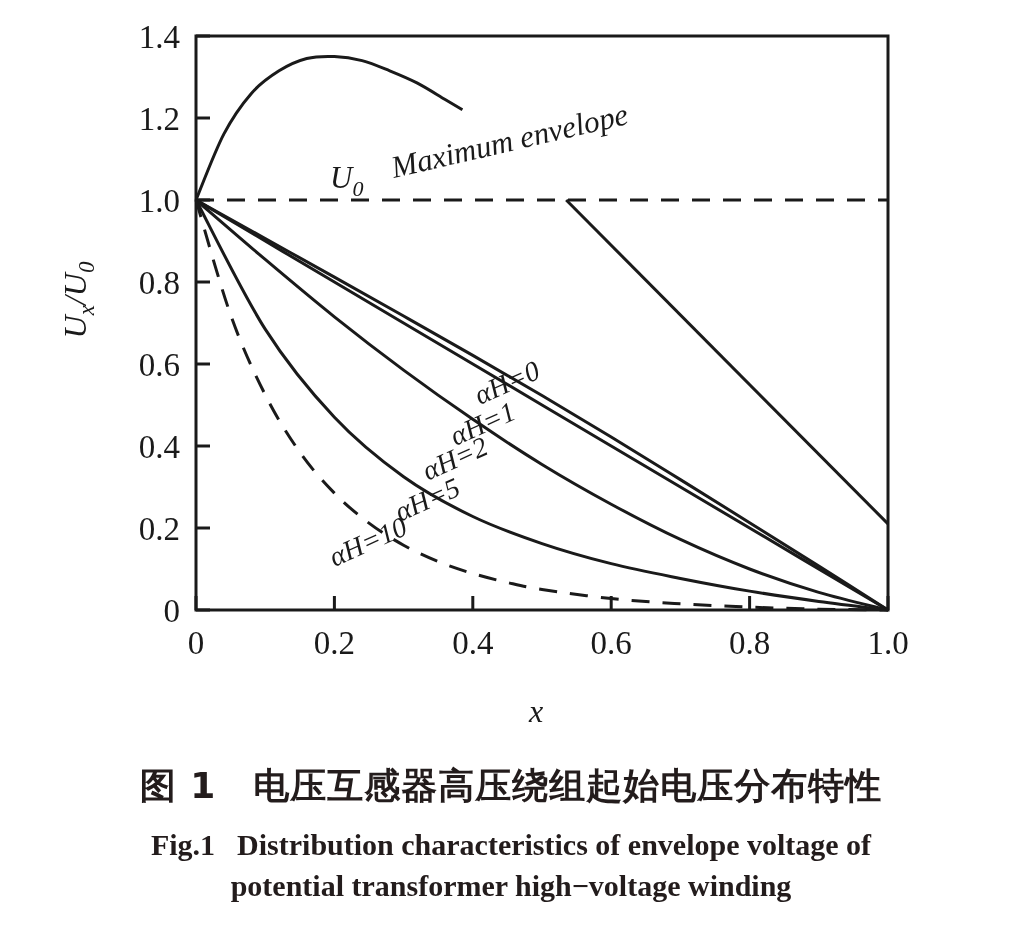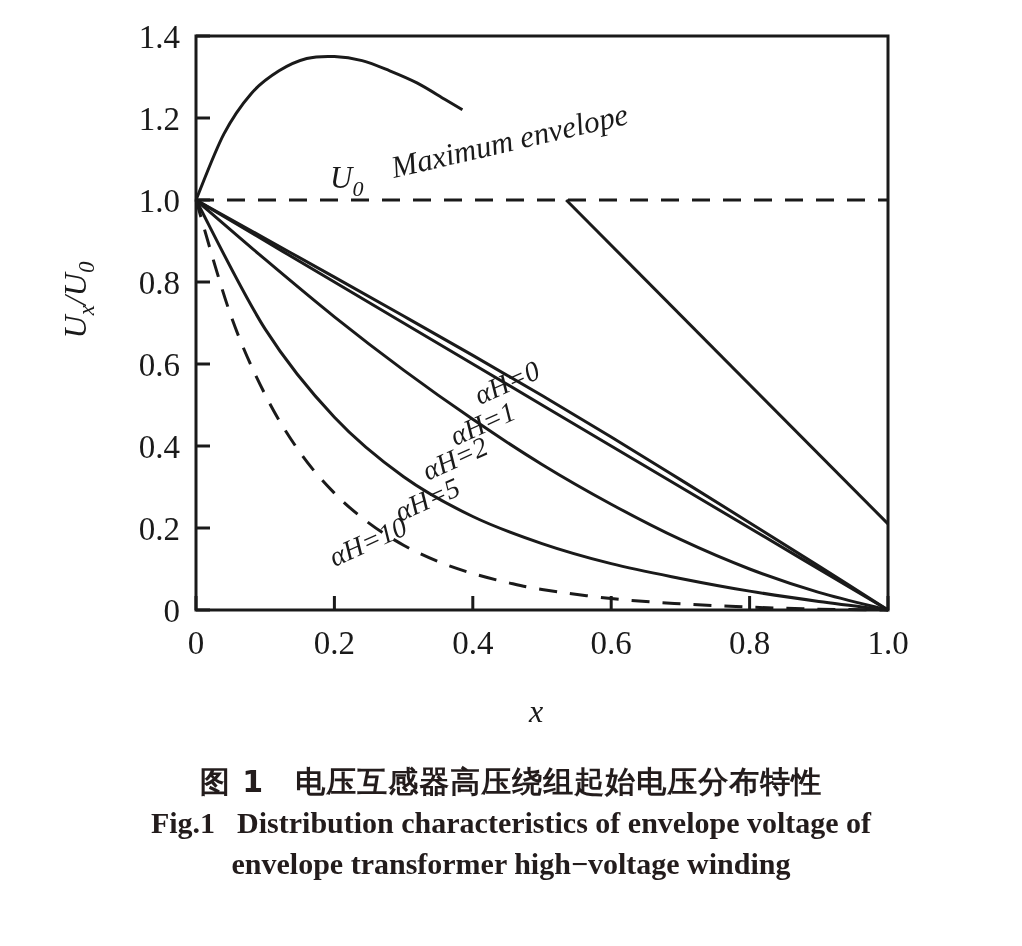--- a/index.html
+++ b/index.html
@@ -34,23 +34,24 @@
   .caption-block {
     position: absolute;
     left: 0;
     top: 762px;
     width: 1022px;
     text-align: center;
   }
   .cap-cn {
     font-family: "DejaVu Sans", sans-serif;
     font-weight: bold;
-    font-size: 30px;
+    font-size: 36px;
     letter-spacing: 1px;
     color: #231c1c;
+    margin-bottom: 14px;
   }
   .cap-en {
     font-family: "Liberation Serif", serif;
     font-weight: bold;
     font-size: 30px;
     color: #231c1c;
     line-height: 1.35;
     padding: 0 40px;
   }
   .cap-en .lead {
@@ -154,17 +155,17 @@
         </text>
         <text class="axis-title" x="536" y="722" text-anchor="middle">x</text>
       </g>
     </svg>
   </div>
 
   <div class="caption-block">
     <div class="cap-cn">图 1　电压互感器高压绕组起始电压分布特性</div>
     <div class="cap-en">
       <span class="lead">Fig.1</span><span>Distribution characteristics of envelope voltage of</span>
-      <div>envelope transformer high−voltage winding</div>
+      <div>potential transformer high−voltage winding</div>
     </div>
   </div>
 
 </div>
 
 </body></html>

